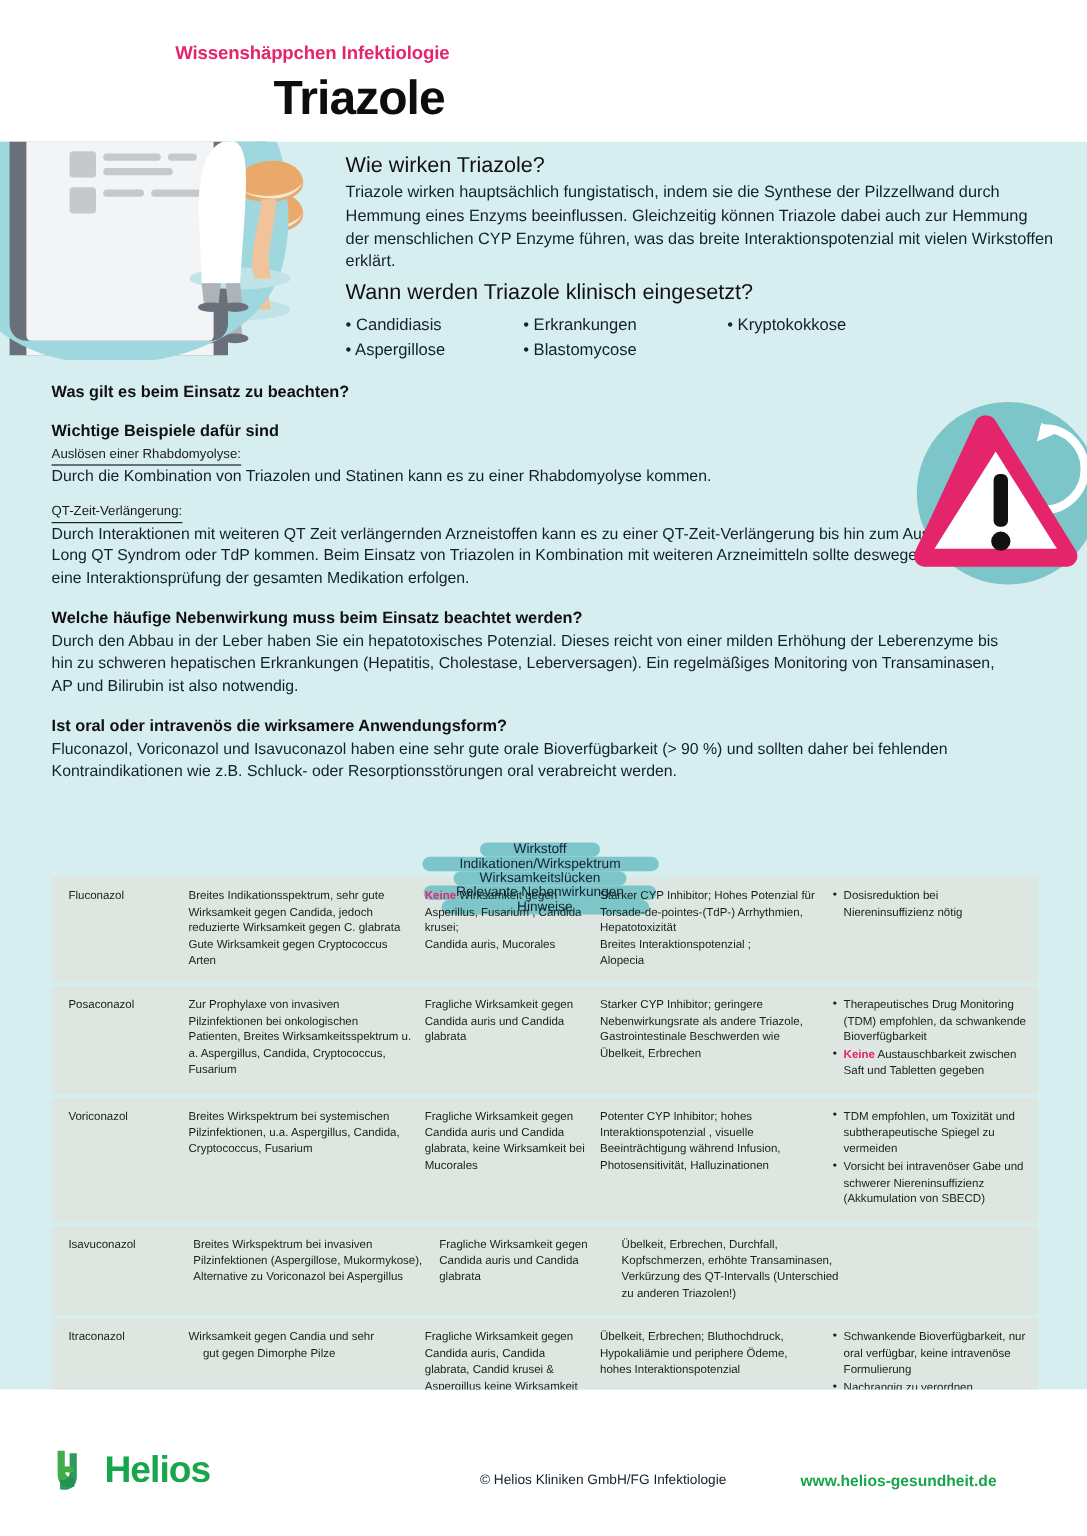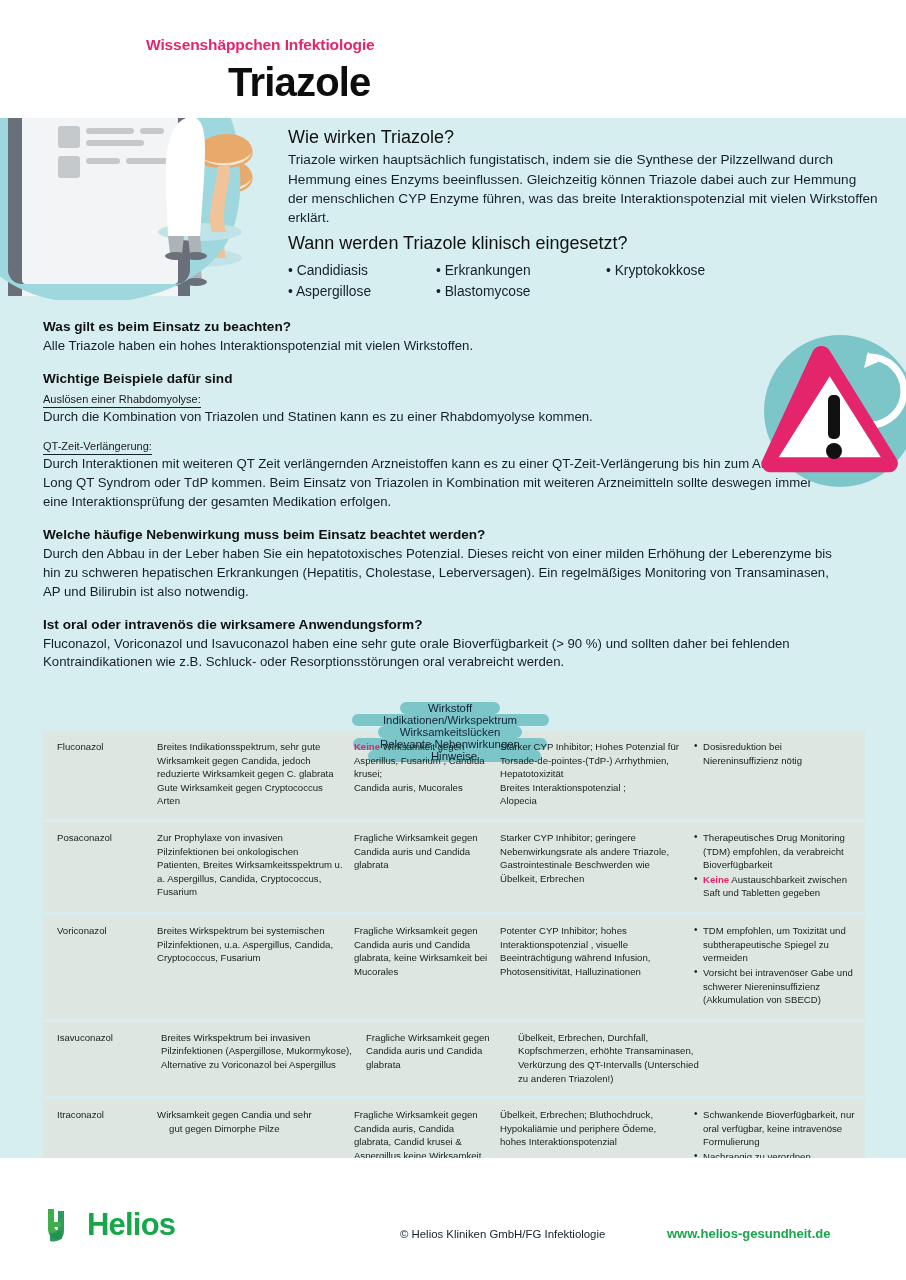--- a/index.html
+++ b/index.html
@@ -204,21 +204,20 @@
     <path d="M106,25 l10,10 l-14,6 z" fill="#ffffff"></path>
     <path d="M52,27 L128,150 a10,10 0 0,1 -9,15 L-15,165 a10,10 0 0,1 -9,-15 L33,27 a11,11 0 0,1 19,0 Z" fill="#e4246b" transform="translate(22,0) scale(0.88)"></path>
     <path d="M52,56 L110,148 L-6,148 Z" fill="#ffffff" transform="translate(22,0) scale(0.88)"></path>
     <rect x="66" y="68" width="12" height="44" rx="5" fill="#111111"></rect>
     <circle cx="72" cy="124" r="8" fill="#111111"></circle>
   </svg>
 
   <div class="main">
     <div class="sec">
       <h3>Was gilt es beim Einsatz zu beachten?</h3>
-      <p>Alle Triazole haben ein hohes Interaktionspotenzial mit vielen Wirkstoffen.</p>
     </div>
     <div class="sec">
       <h3>Wichtige Beispiele dafür sind</h3>
       <span class="uline">Auslösen einer Rhabdomyolyse:</span>
       <p>Durch die Kombination von Triazolen und Statinen kann es zu einer Rhabdomyolyse kommen.</p>
       <div class="gap"></div>
       <span class="uline">QT-Zeit-Verlängerung:</span>
       <p>Durch Interaktionen mit weiteren QT Zeit verlängernden Arzneistoffen kann es zu einer QT-Zeit-Verlängerung bis hin zum Auslösen des Long QT Syndrom oder TdP kommen. Beim Einsatz von Triazolen in Kombination mit weiteren Arzneimitteln sollte deswegen immer eine Interaktionsprüfung der gesamten Medikation erfolgen.</p>
     </div>
     <div class="sec">
@@ -251,21 +250,21 @@
             </ul>
           </div>
         </div>
         <div class="trow">
           <div class="cell c0">Posaconazol</div>
           <div class="cell c1">Zur Prophylaxe von invasiven Pilzinfektionen bei onkologischen Patienten, Breites Wirksamkeitsspektrum u. a. Aspergillus, Candida, Cryptococcus, Fusarium</div>
           <div class="cell c2">Fragliche Wirksamkeit gegen Candida auris und Candida glabrata</div>
           <div class="cell c3">Starker CYP Inhibitor; geringere Nebenwirkungsrate als andere Triazole, Gastrointestinale Beschwerden wie Übelkeit, Erbrechen</div>
           <div class="cell c4">
             <ul>
-              <li>Therapeutisches Drug Monitoring (TDM) empfohlen, da verabreicht Bioverfügbarkeit</li>
+              <li>Therapeutisches Drug Monitoring (TDM) empfohlen, da schwankende Bioverfügbarkeit</li>
               <li><span class="kw">Keine</span> Austauschbarkeit zwischen Saft und Tabletten gegeben</li>
             </ul>
           </div>
         </div>
         <div class="trow">
           <div class="cell c0">Voriconazol</div>
           <div class="cell c1">Breites Wirkspektrum bei systemischen Pilzinfektionen, u.a. Aspergillus, Candida, Cryptococcus, Fusarium</div>
           <div class="cell c2">Fragliche Wirksamkeit gegen Candida auris und Candida glabrata, keine Wirksamkeit bei Mucorales</div>
           <div class="cell c3">Potenter CYP Inhibitor; hohes Interaktionspotenzial , visuelle Beeinträchtigung während Infusion, Photosensitivität, Halluzinationen</div>
           <div class="cell c4">

